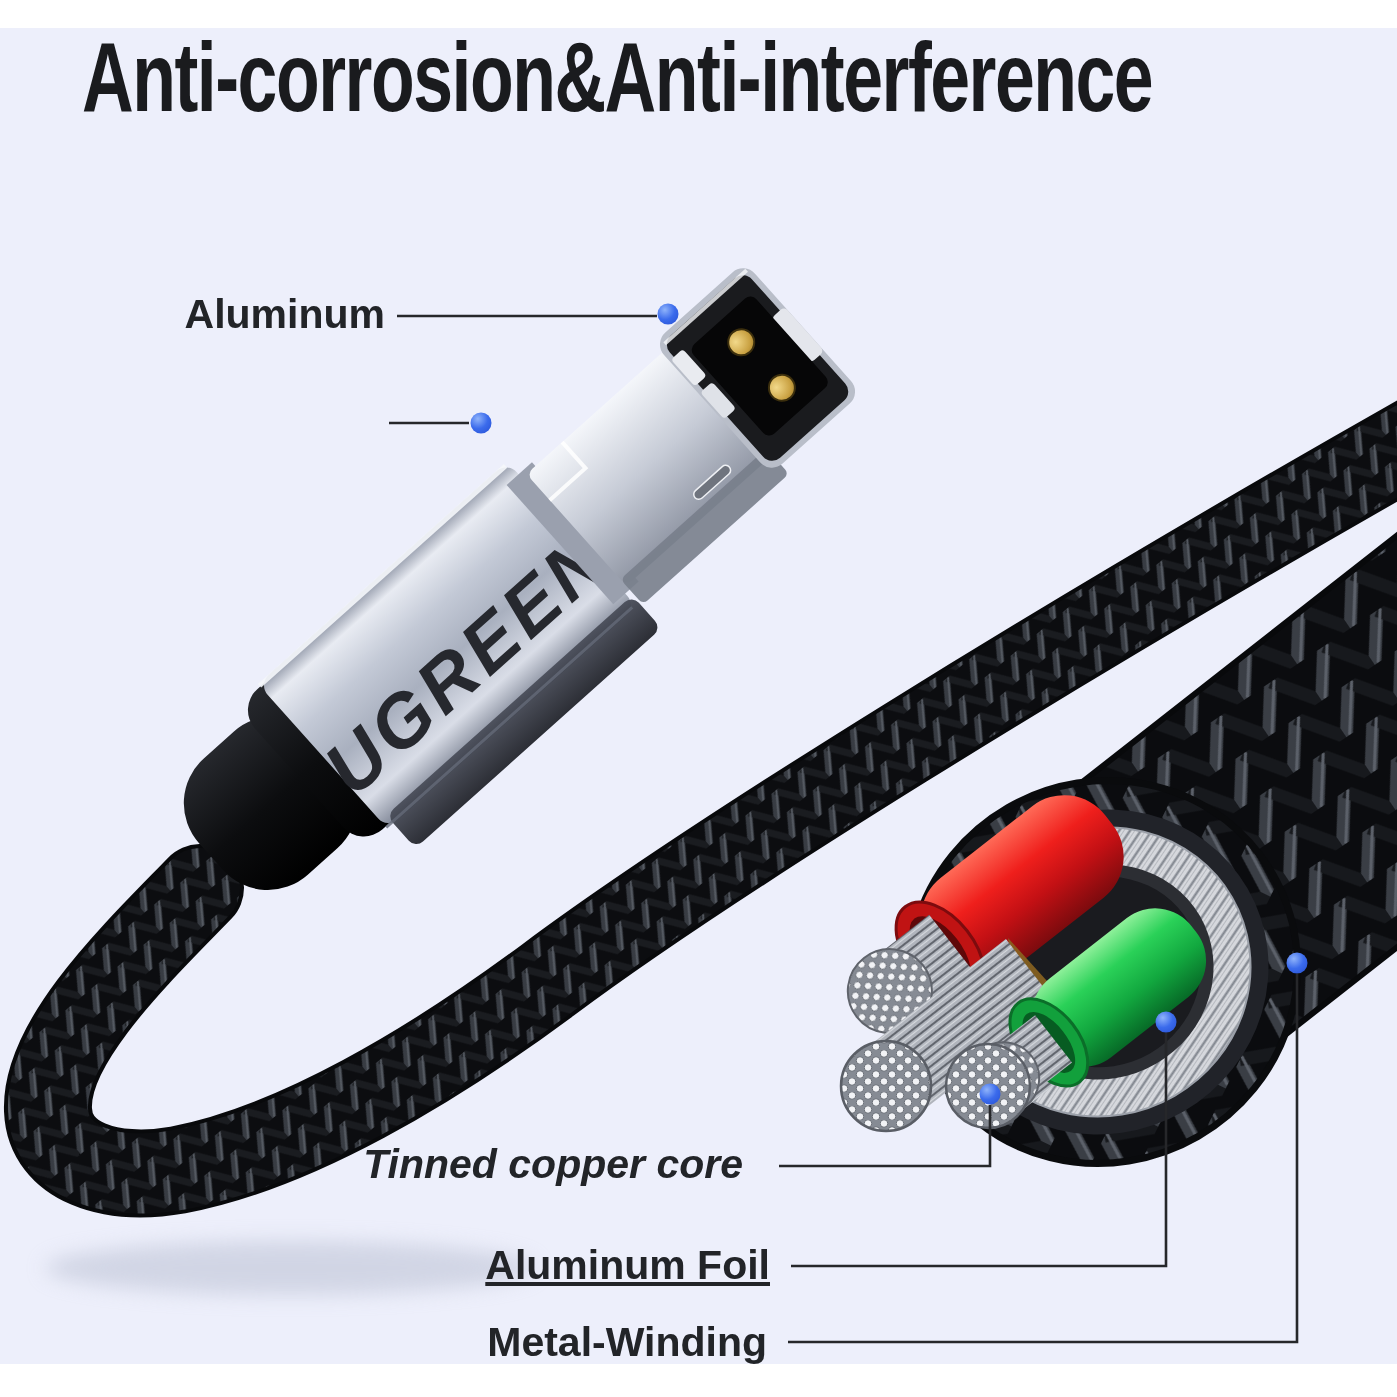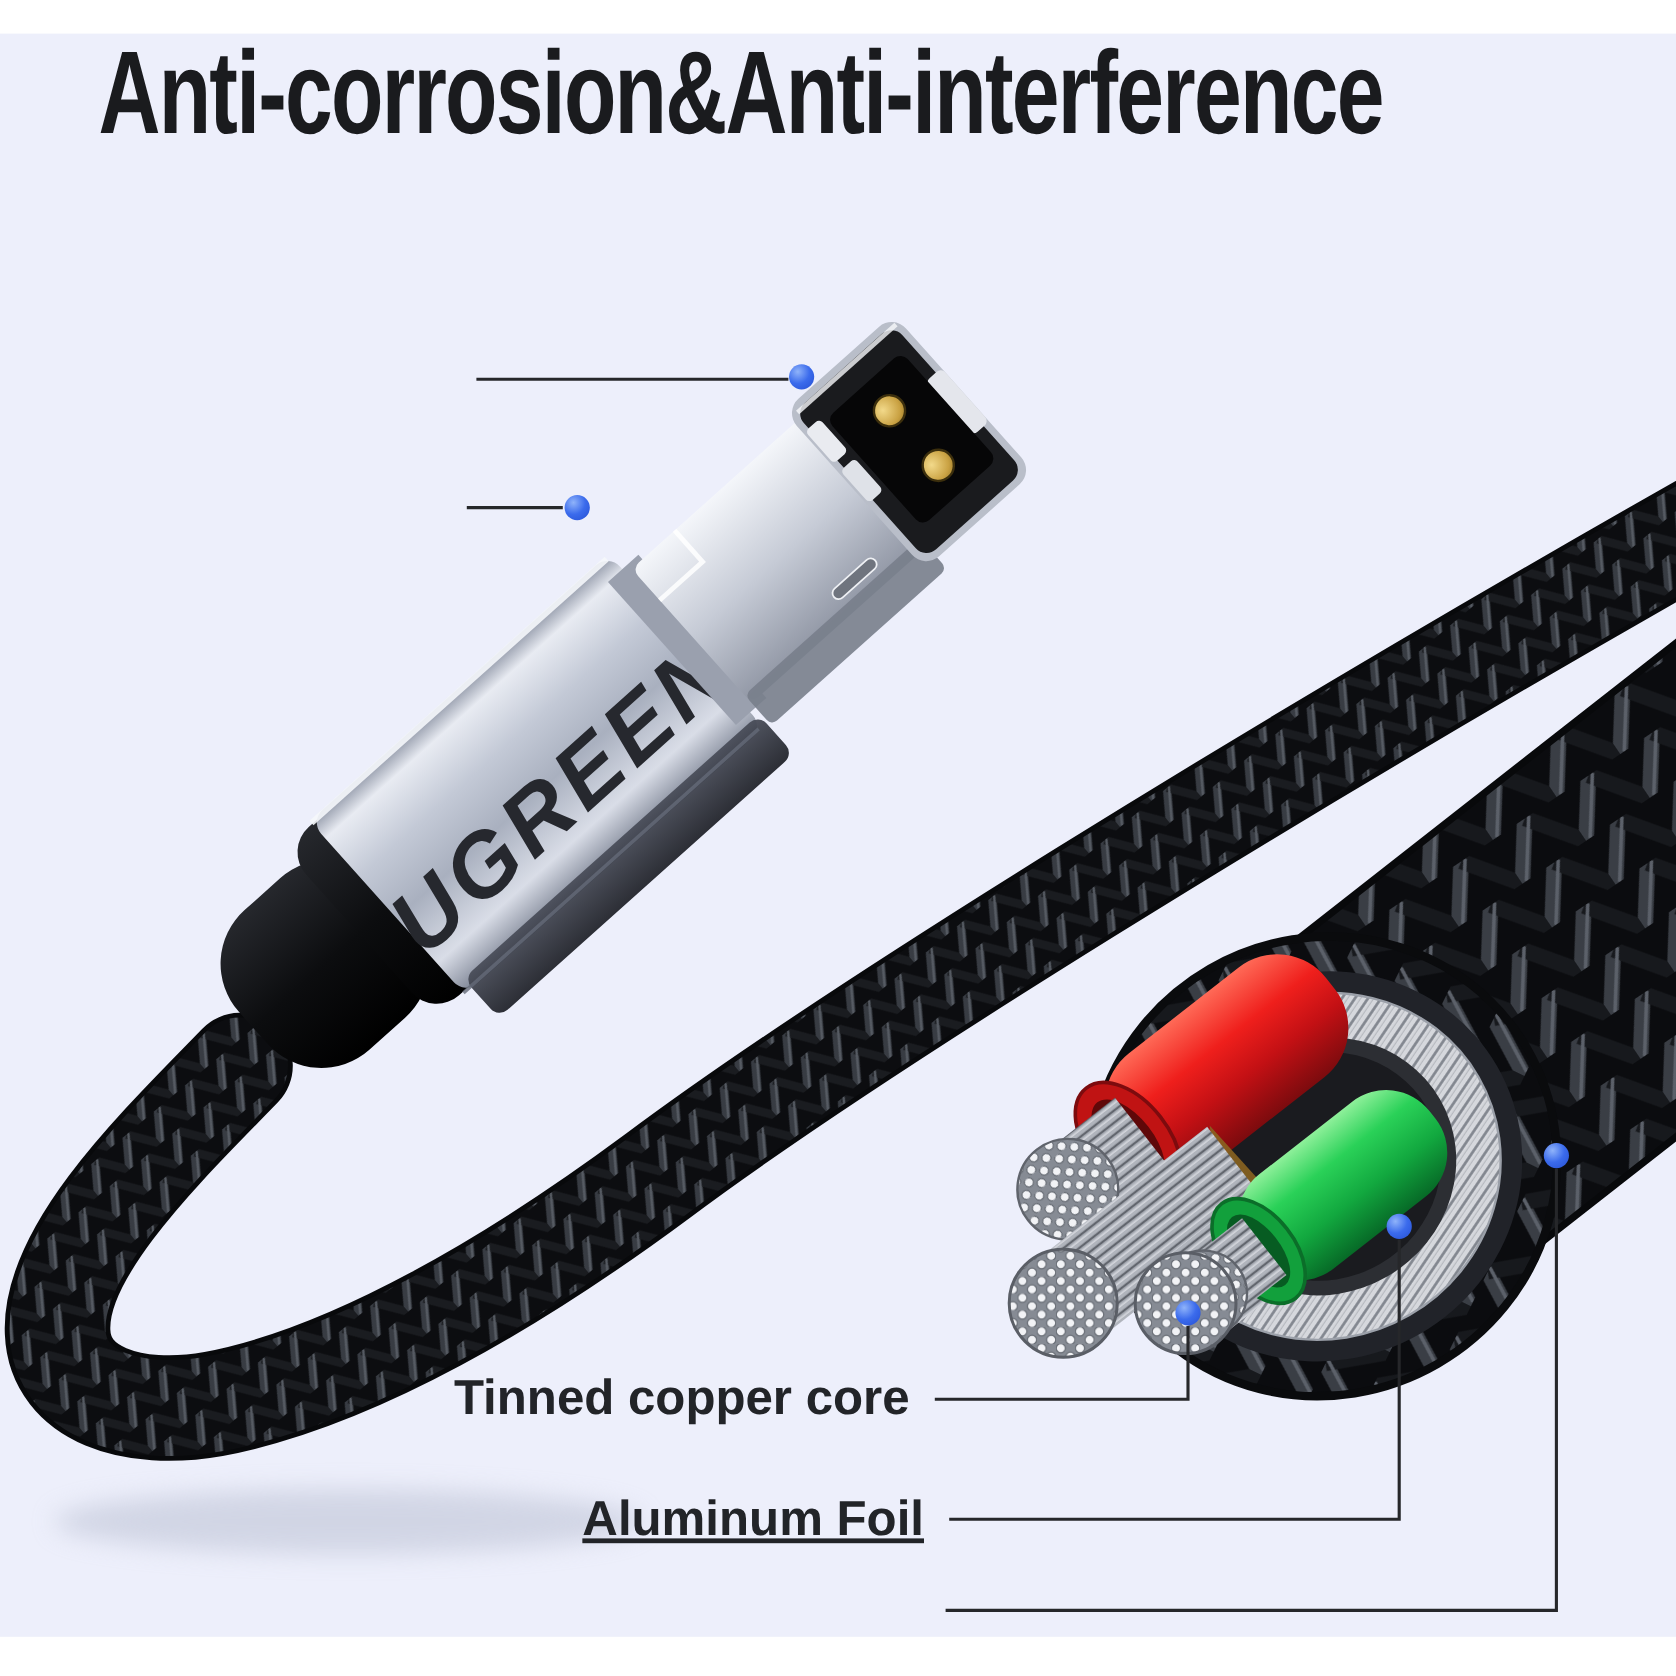--- a/index.html
+++ b/index.html
@@ -21,21 +21,21 @@
     color:#1a1b1e;white-space:nowrap;
     transform:scaleX(0.73);transform-origin:left top;
   }
   .callout{
     position:absolute;
     font-size:41px;font-weight:bold;color:#222428;
     text-align:right;white-space:nowrap;line-height:1.1;
   }
   .co-aluminum{left:60px;top:292px;width:325px;}
   .co-nickel{left:30px;top:400px;width:288px;}
-  .co-tinned{left:290px;top:1142px;width:468px;}
+  .co-tinned{left:275px;top:1142px;width:468px;font-style:italic;}
   .co-foil{left:290px;top:1243px;width:480px;text-decoration:underline;}
   .co-winding{left:290px;top:1320px;width:477px;}
 </style>
 </head>
 <body>
 
 <div id="stage">
   <div id="bg-tint"></div>
 
   <svg id="art" width="1397" height="1397" viewBox="0 0 1397 1397">
@@ -222,15 +222,17 @@
       <circle cx="668" cy="314" r="10.5" fill="url(#dotGrad)"></circle>
       <circle cx="481" cy="423" r="10.5" fill="url(#dotGrad)"></circle>
       <circle cx="990" cy="1094" r="10.5" fill="url(#dotGrad)"></circle>
       <circle cx="1166" cy="1022" r="10.5" fill="url(#dotGrad)"></circle>
       <circle cx="1297" cy="963" r="10.5" fill="url(#dotGrad)"></circle>
     </g>
   </svg>
 
   <div class="title">Anti-corrosion&amp;Anti-interference</div>
 
+  <div class="callout co-aluminum">Aluminum</div>
   <div class="callout co-tinned">Tinned copper core</div>
   <div class="callout co-foil">Aluminum Foil</div>
+  <div class="callout co-winding">Metal-Winding</div>
 </div>
 
 </body></html>

